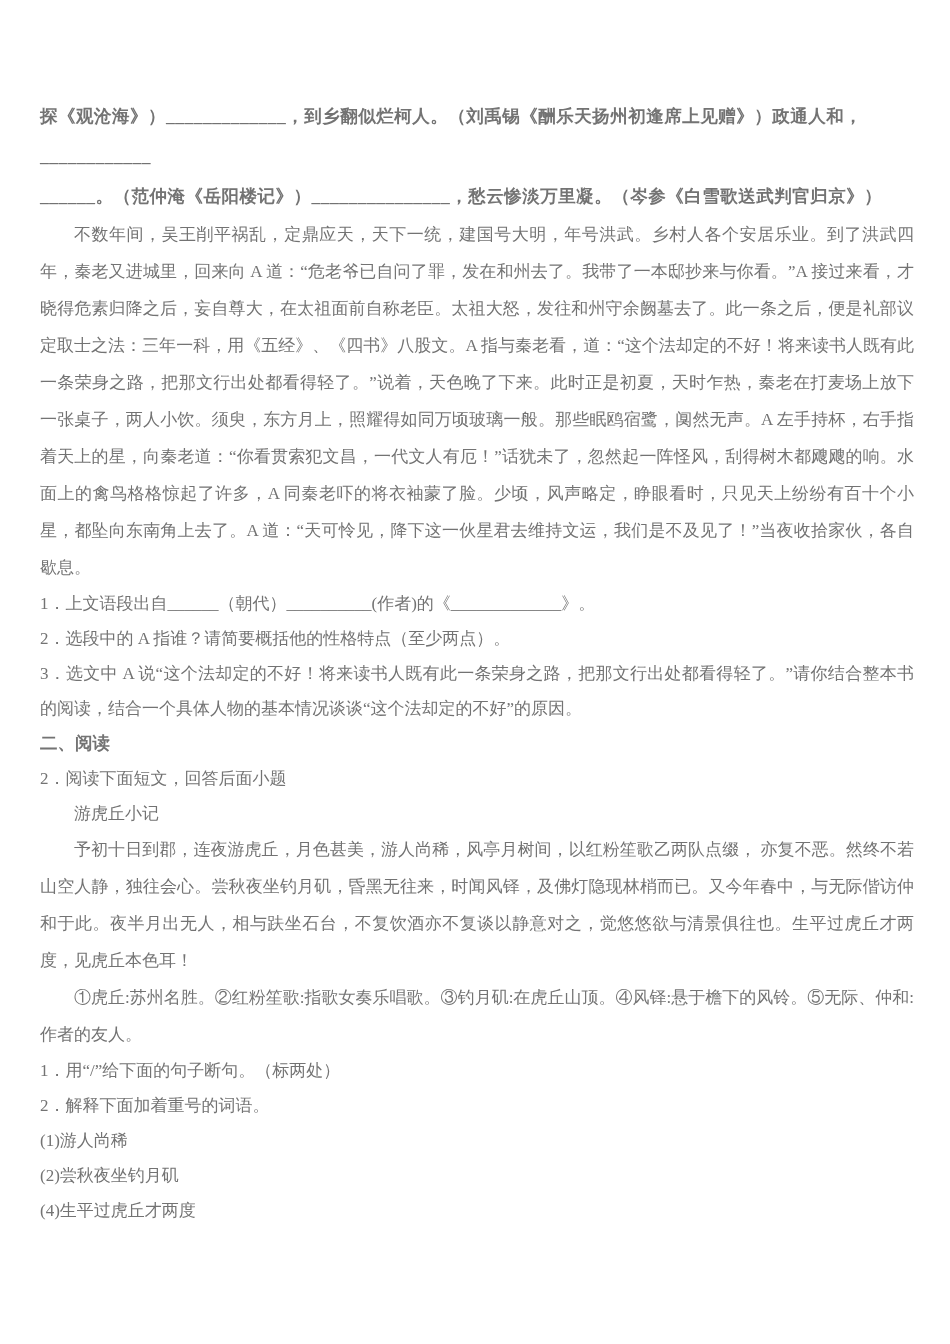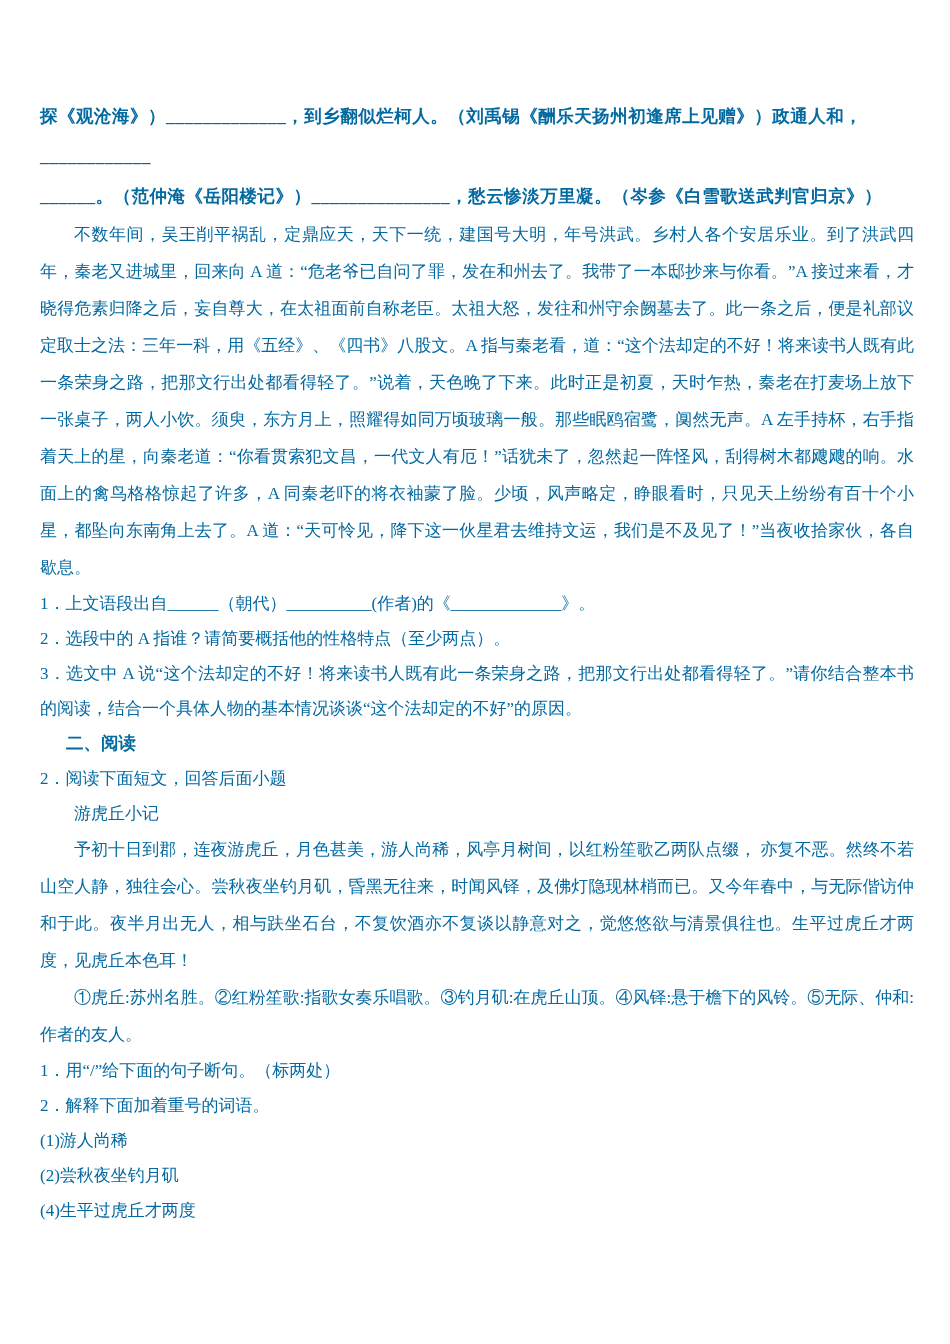--- a/index.html
+++ b/index.html
@@ -2,21 +2,21 @@
 <html><head>
 <meta charset="utf-8">
 <style>
   html, body { margin: 0; padding: 0; background: #ffffff; }
   .doc {
     position: relative;
     width: 950px;
     height: 1344px;
     box-sizing: border-box;
     background: #ffffff;
-    color: #0369a1;
+    color: #737373;
     padding: 96px 36px 14px 40px;
     font-family: "Liberation Serif", serif;
     overflow: hidden;
   }
   .fill-line {
     font-weight: bold;
     font-size: 17.5px;
     line-height: 40px;
     letter-spacing: 0.5px;
   }
@@ -31,21 +31,20 @@
     font-size: 17px;
     line-height: 37px;
     text-indent: 2em;
     text-align: justify;
     margin: 0;
   }
   .section-heading {
     font-weight: bold;
     font-size: 17.5px;
     line-height: 35px;
-    margin-left: 26px;
   }
   .indent { text-indent: 2em; }
   .spaced-sentence {
     font-size: 17px;
     line-height: 35px;
     letter-spacing: 2px;
   }
 </style>
 </head>
 <body>

